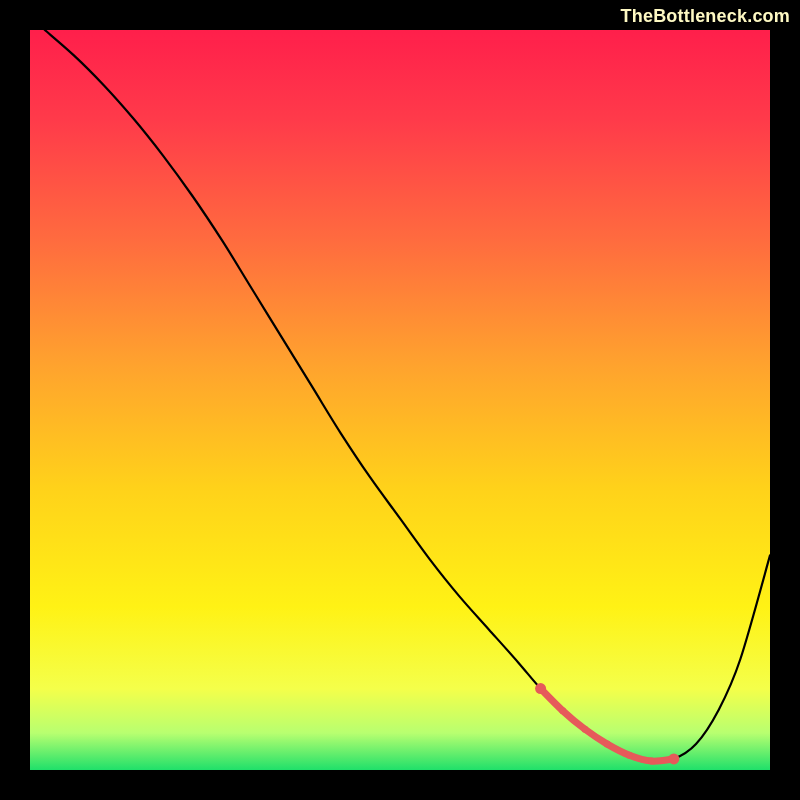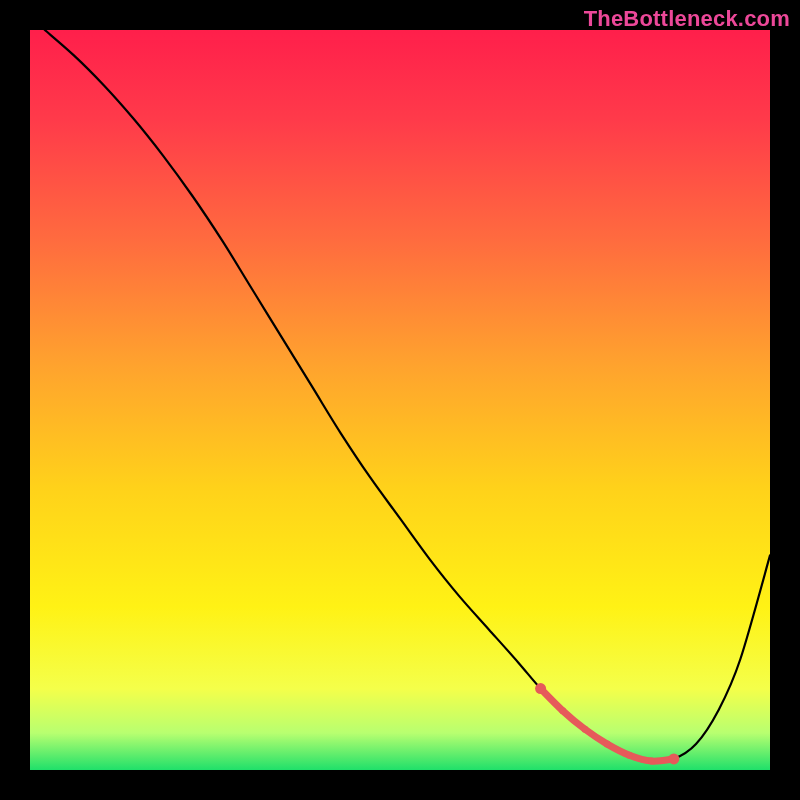--- a/index.html
+++ b/index.html
@@ -8,23 +8,23 @@
     position: relative;
     width: 800px;
     height: 800px;
     background: #000;
   }
   .watermark {
     position: absolute;
     top: 6px;
     right: 10px;
     font-family: Arial, Helvetica, sans-serif;
-    font-size: 22px;
+    font-size: 18px;
     font-weight: 600;
-    color: #ec4899;
+    color: #fef9c3;
     letter-spacing: 0.2px;
     z-index: 50;
   }
   .plot {
     position: absolute;
     left: 30px;
     top: 30px;
     width: 740px;
     height: 740px;
   }

